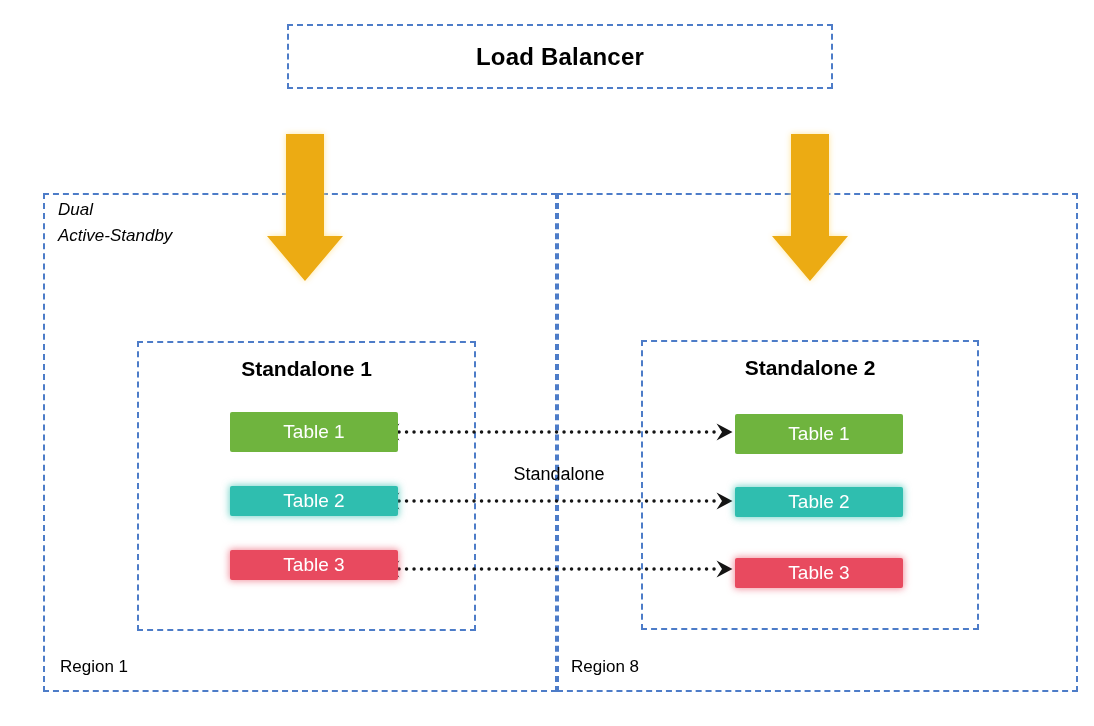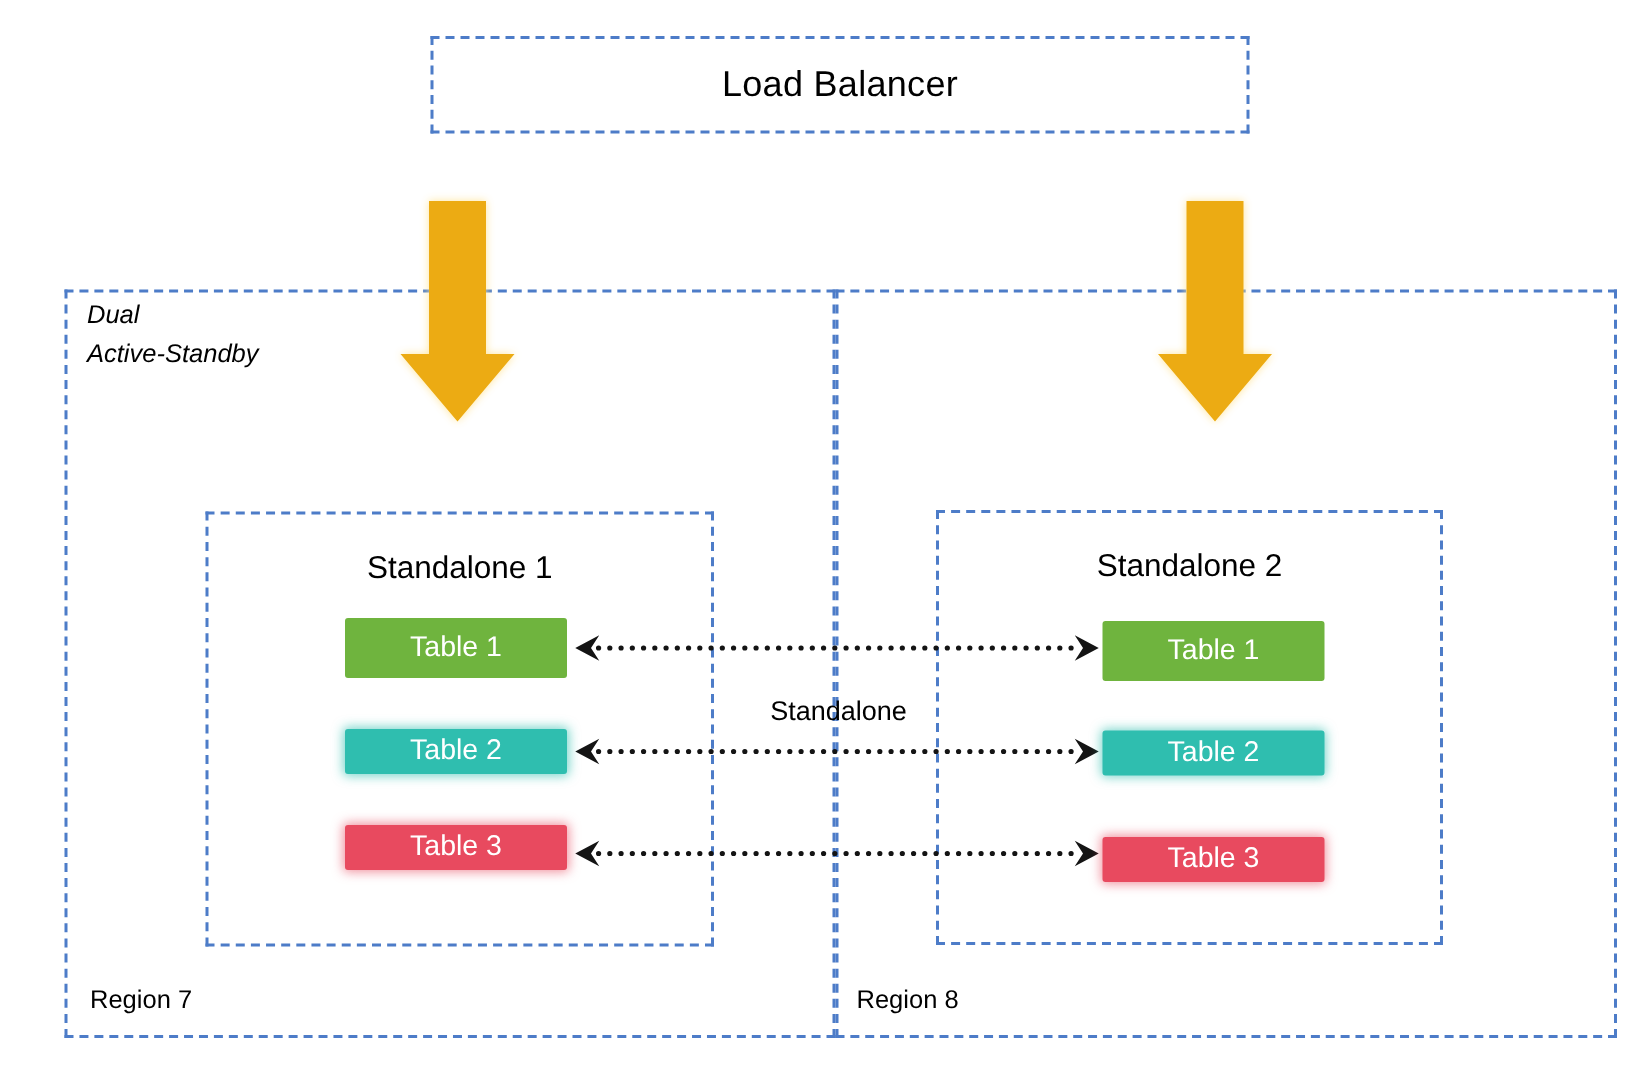--- a/index.html
+++ b/index.html
@@ -14,20 +14,21 @@
     width: 1094px;
     height: 726px;
     background: #ffffff;
     overflow: hidden;
   }
   .dashed {
     position: absolute;
     border: 2.5px dashed var(--border-blue, #4D7CC8);
     box-sizing: border-box;
     background: transparent;
+    font-weight: bold;
   }
   
   .lb-box {
     left: 287px; top: 24px;
     width: 546px; height: 65px;
     display: flex; align-items: center; justify-content: center;
   }
   .lb-label { font-size: 24px; letter-spacing: 0.2px; }
 
   
@@ -54,31 +55,31 @@
   .rlabel {
     position: absolute;
     font-size: 17px;
     z-index: 2;
   }
   .rlabel-1 { left: 60px;  top: 657px; }
   .rlabel-2 { left: 571px; top: 657px; }
 
   
   .standalone-1 { left: 137px; top: 341px; width: 339px; height: 290px; }
-  .standalone-2 { left: 624px; top: 340px; width: 338px; height: 290px; }
+  .standalone-2 { left: 641px; top: 340px; width: 338px; height: 290px; }
   .s-title {
-    margin-top: 24px;
+    margin-top: 14px;
     text-align: center;
     font-size: 21px;
   }
 
   
   .chip {
     position: absolute;
-    width: 148px;
+    width: 168px;
     display: flex; align-items: center; justify-content: center;
     color: #ffffff;
     font-size: 19px;
     border-radius: 2px;
     z-index: 2;
   }
   .chip.glow { box-shadow: 0 0 7px 1px var(--chip-glow, rgba(0,0,0,0.25)); }
   .c-s1-t1 { left: 230px; top: 412px; height: 40px; }
   .c-s1-t2 { left: 230px; top: 486px; height: 30px; }
   .c-s1-t3 { left: 230px; top: 550px; height: 30px; }
@@ -122,21 +123,21 @@
   </svg>
 
   <div class="dashed region-1"></div>
   <div class="dashed region-2"></div>
 
   <div class="annot">
     <div>Dual</div>
     <div>Active-Standby</div>
   </div>
 
-  <div class="rlabel rlabel-1">Region 7</div>
+  <div class="rlabel rlabel-1">Region 1</div>
   <div class="rlabel rlabel-2">Region 8</div>
 
   <div class="dashed standalone-1">
     <div class="s-title">Standalone 1</div>
   </div>
   <div class="dashed standalone-2">
     <div class="s-title">Standalone 2</div>
   </div>
 
   <div class="chip c-s1-t1" style="background-color: rgb(111, 180, 62); --chip-glow: rgba(111,180,62,0.55);">Table 1</div>

